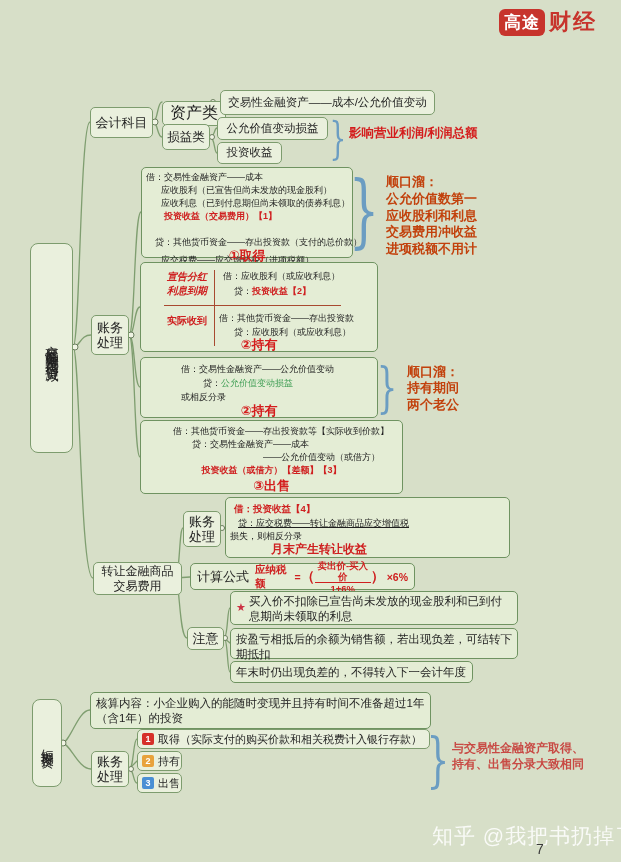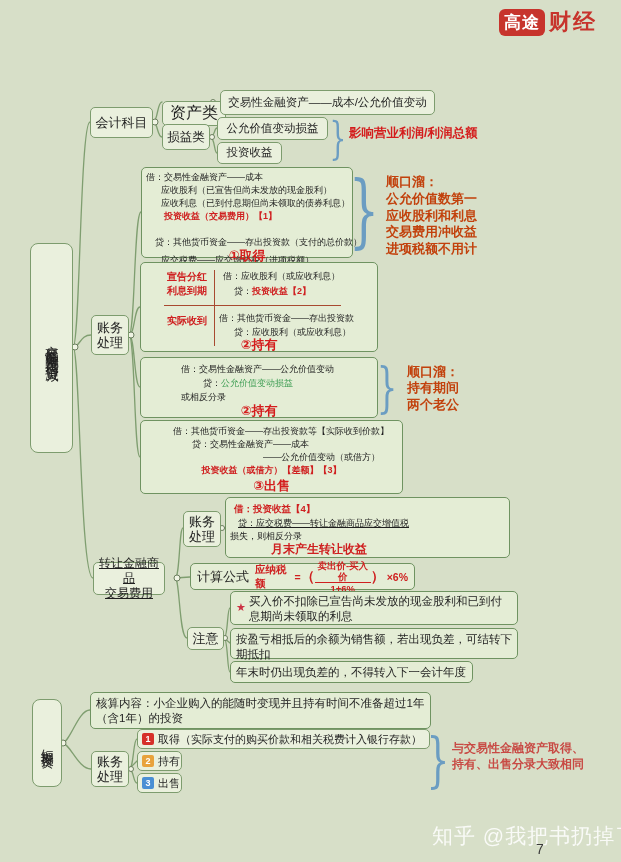--- a/index.html
+++ b/index.html
@@ -130,21 +130,21 @@
   <div class="brace" style="left:352px;top:166px;width:24px;height:90px;font-size:80px;">}</div>
   <div class="mn" style="left:386px;top:174px;">
     <div>顺口溜：</div>
     <div>公允价值数第一</div>
     <div>应收股利和利息</div>
     <div>交易费用冲收益</div>
     <div>进项税额不用计</div>
   </div>
 
   <div class="bigbox" style="left:140px;top:262px;width:238px;height:90px;">
-    <div class="bline redb" style="left:26px;top:7px;line-height:14px;font-size:10px;white-space:normal;width:46px;">
+    <div class="bline redb" style="left:26px;top:7px;line-height:14px;font-size:10px;white-space:normal;width:46px;font-style:italic;">
       <span>宣告分红</span><br>
       <span>利息到期</span>
     </div>
     <div class="divider" style="left:73px;top:7px;width:1px;height:76px;"></div>
     <div class="divider" style="left:23px;top:42px;width:177px;height:1px;"></div>
     <div class="bline" style="left:82px;top:8px;">借：应收股利（或应收利息）</div>
     <div class="bline" style="left:93px;top:23px;">
       <span>贷：</span><span class="redb">投资收益【2】</span>
     </div>
     <div class="bline redb" style="left:26px;top:52px;font-size:10px;">实际收到</div>
@@ -169,21 +169,21 @@
   </div>
 
   <div class="bigbox" style="left:140px;top:420px;width:263px;height:74px;">
     <div class="bline" style="left:32px;top:5px;">借：其他货币资金——存出投资款等【实际收到价款】</div>
     <div class="bline" style="left:51px;top:18px;">贷：交易性金融资产——成本</div>
     <div class="bline" style="left:122px;top:31px;">——公允价值变动（或借方）</div>
     <div class="bline redb" style="left:0;top:44px;width:100%;text-align:center;">投资收益（或借方）【差额】【3】</div>
     <div class="bfoot" style="top:56px;">③出售</div>
   </div>
 
-  <div class="node" style="left:93px;top:562px;width:72px;height:33px;font-size:12px;line-height:15px;text-decoration:underline;">
+  <div class="node" style="left:93px;top:562px;width:89px;height:33px;font-size:12px;line-height:15px;">
     <span><span>转让金融商品</span><br><span>交易费用</span></span>
   </div>
   <div class="node" style="left:183px;top:511px;width:38px;height:36px;">账务处理</div>
 
   <div class="bigbox" style="left:225px;top:497px;width:285px;height:61px;">
     <div class="bline redb" style="left:8px;top:5px;font-size:9.5px;">借：投资收益【4】</div>
     <div class="bline" style="left:12px;top:20px;text-decoration:underline;">贷：应交税费——转让金融商品应交增值税</div>
     <div class="bline" style="left:4px;top:33px;">损失，则相反分录</div>
     <div class="bline redb" style="left:45px;top:45px;font-size:12px;line-height:13px;">月末产生转让收益</div>
   </div>

